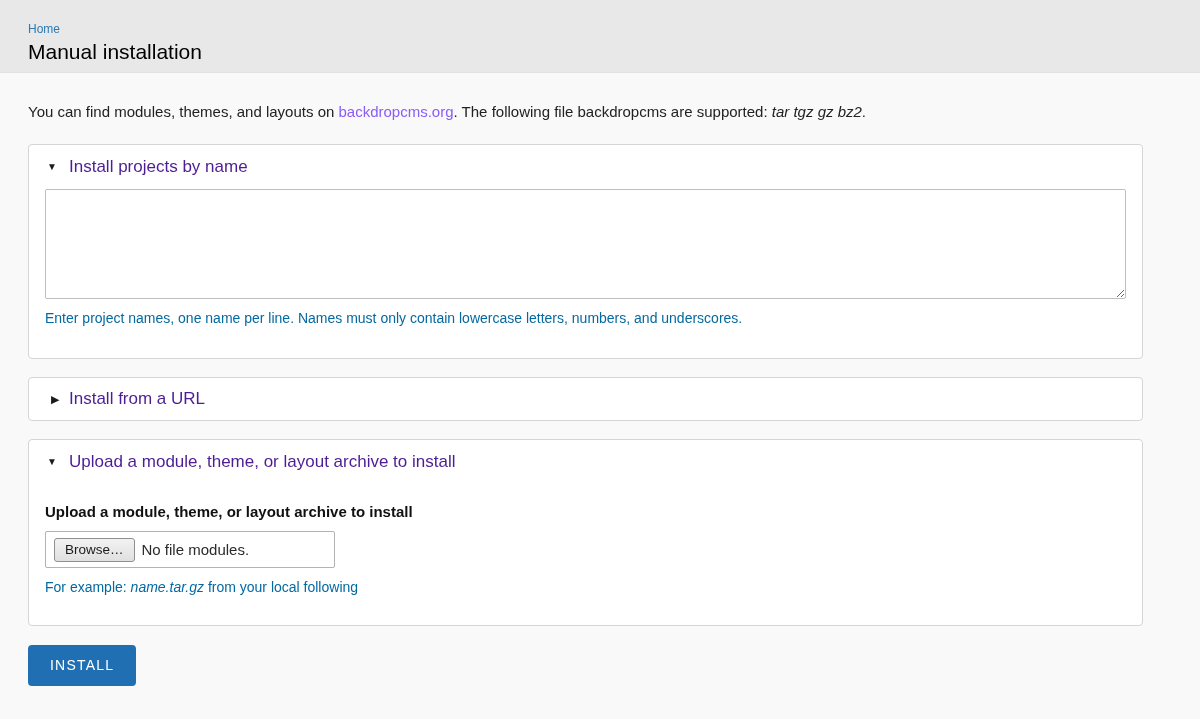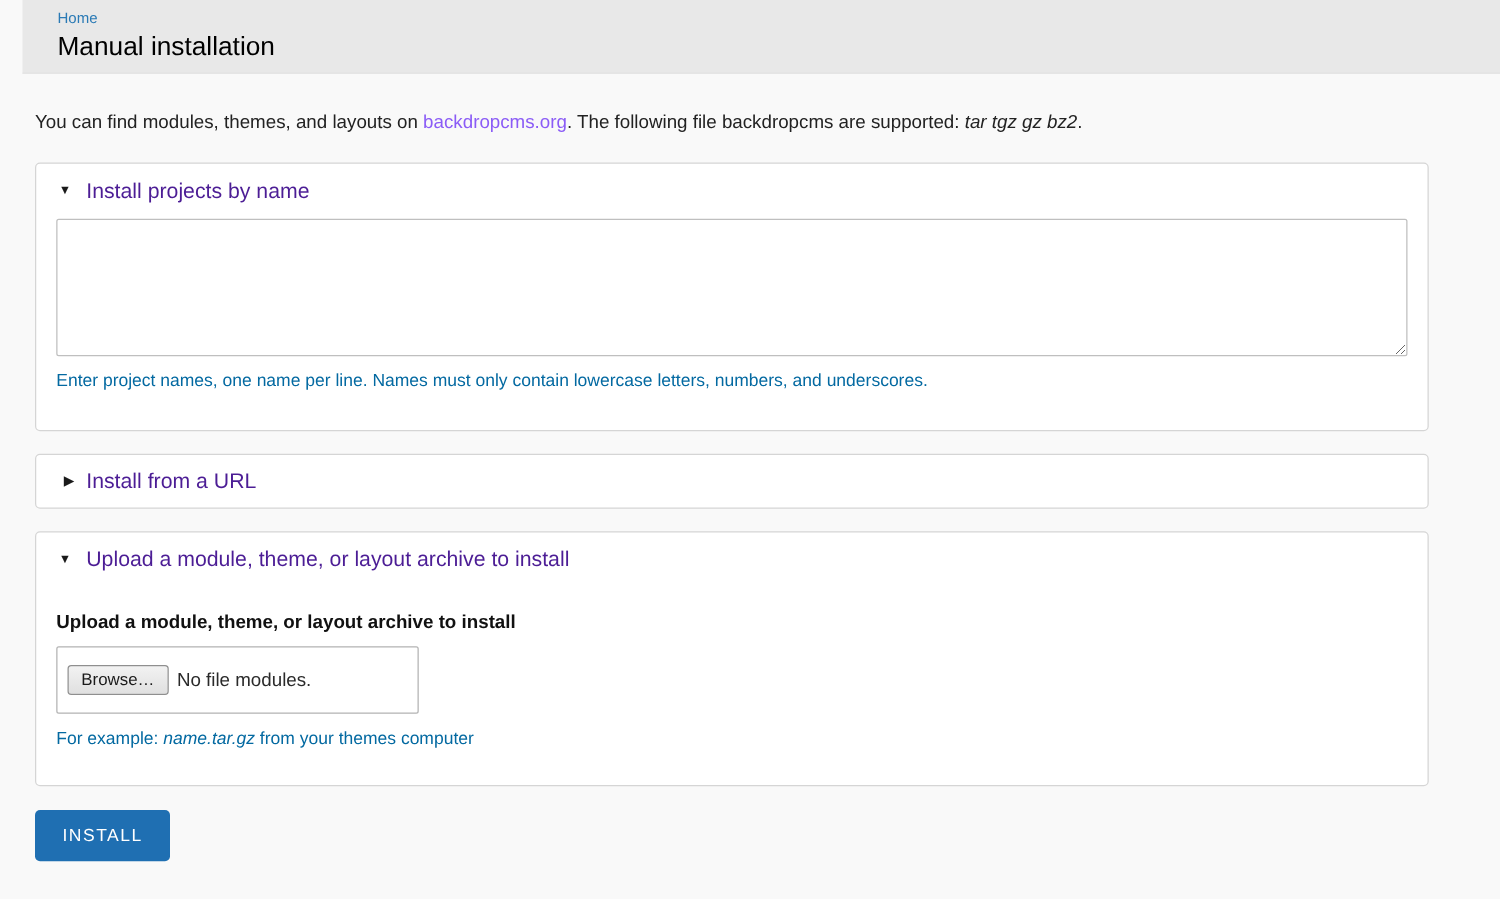--- a/index.html
+++ b/index.html
@@ -7,23 +7,22 @@
   body {
     font-family: "Liberation Sans", "DejaVu Sans", sans-serif;
     background: #f9f9f9;
     color: #222;
     overflow: hidden;
   }
 
   
   .page-header {
     background: #e8e8e8;
-    padding: 5px 28px 7px 28px;
+    padding: 19px 28px 7px 28px;
     border-bottom: 1px solid #e2e2e2;
-    margin-left: 18px;
   }
   .breadcrumb-link {
     font-size: 12px;
     color: #2a7ab5;
     text-decoration: none;
     display: inline-block;
     cursor: pointer;
   }
   .page-title {
     font-size: 21px;
@@ -111,21 +110,21 @@
 
   
   .fieldset.collapsed .fieldset-legend { padding: 10px 16px 10px 22px; }
   .fieldset.collapsed .legend-arrow { font-size: 11px; margin-right: 6px; width: 12px; flex-basis: 12px; }
 
   
   .upload-body { padding: 0 16px 28px 16px; }
   .file-input-box {
     margin-top: 0;
     width: 290px;
-    height: 54px;
+    height: 37px;
     border: 1px solid #b3b3b3;
     border-radius: 2px;
     background: #fff;
     display: flex;
     align-items: center;
     padding-left: 8px;
     cursor: pointer;
   }
   .browse-button {
     font-family: "Liberation Sans", "DejaVu Sans", sans-serif;
@@ -195,19 +194,19 @@
     <div class="fieldset-legend">
       <span class="legend-arrow">▼</span>
       <span class="legend-text">Upload a module, theme, or layout archive to install</span>
     </div>
     <div class="fieldset-body upload-body">
       <div class="field-label">Upload a module, theme, or layout archive to install</div>
       <div class="file-input-box">
         <button class="browse-button">Browse…</button>
         <span class="no-file-text">No file modules.</span>
       </div>
-      <div class="help-text"><span>For example: </span><span class="italic">name.tar.gz</span><span> from your themes computer</span></div>
+      <div class="help-text"><span>For example: </span><span class="italic">name.tar.gz</span><span> from your local following</span></div>
     </div>
   </div>
 
   <button class="install-button">INSTALL</button>
 
 </div>
 
 </body></html>

